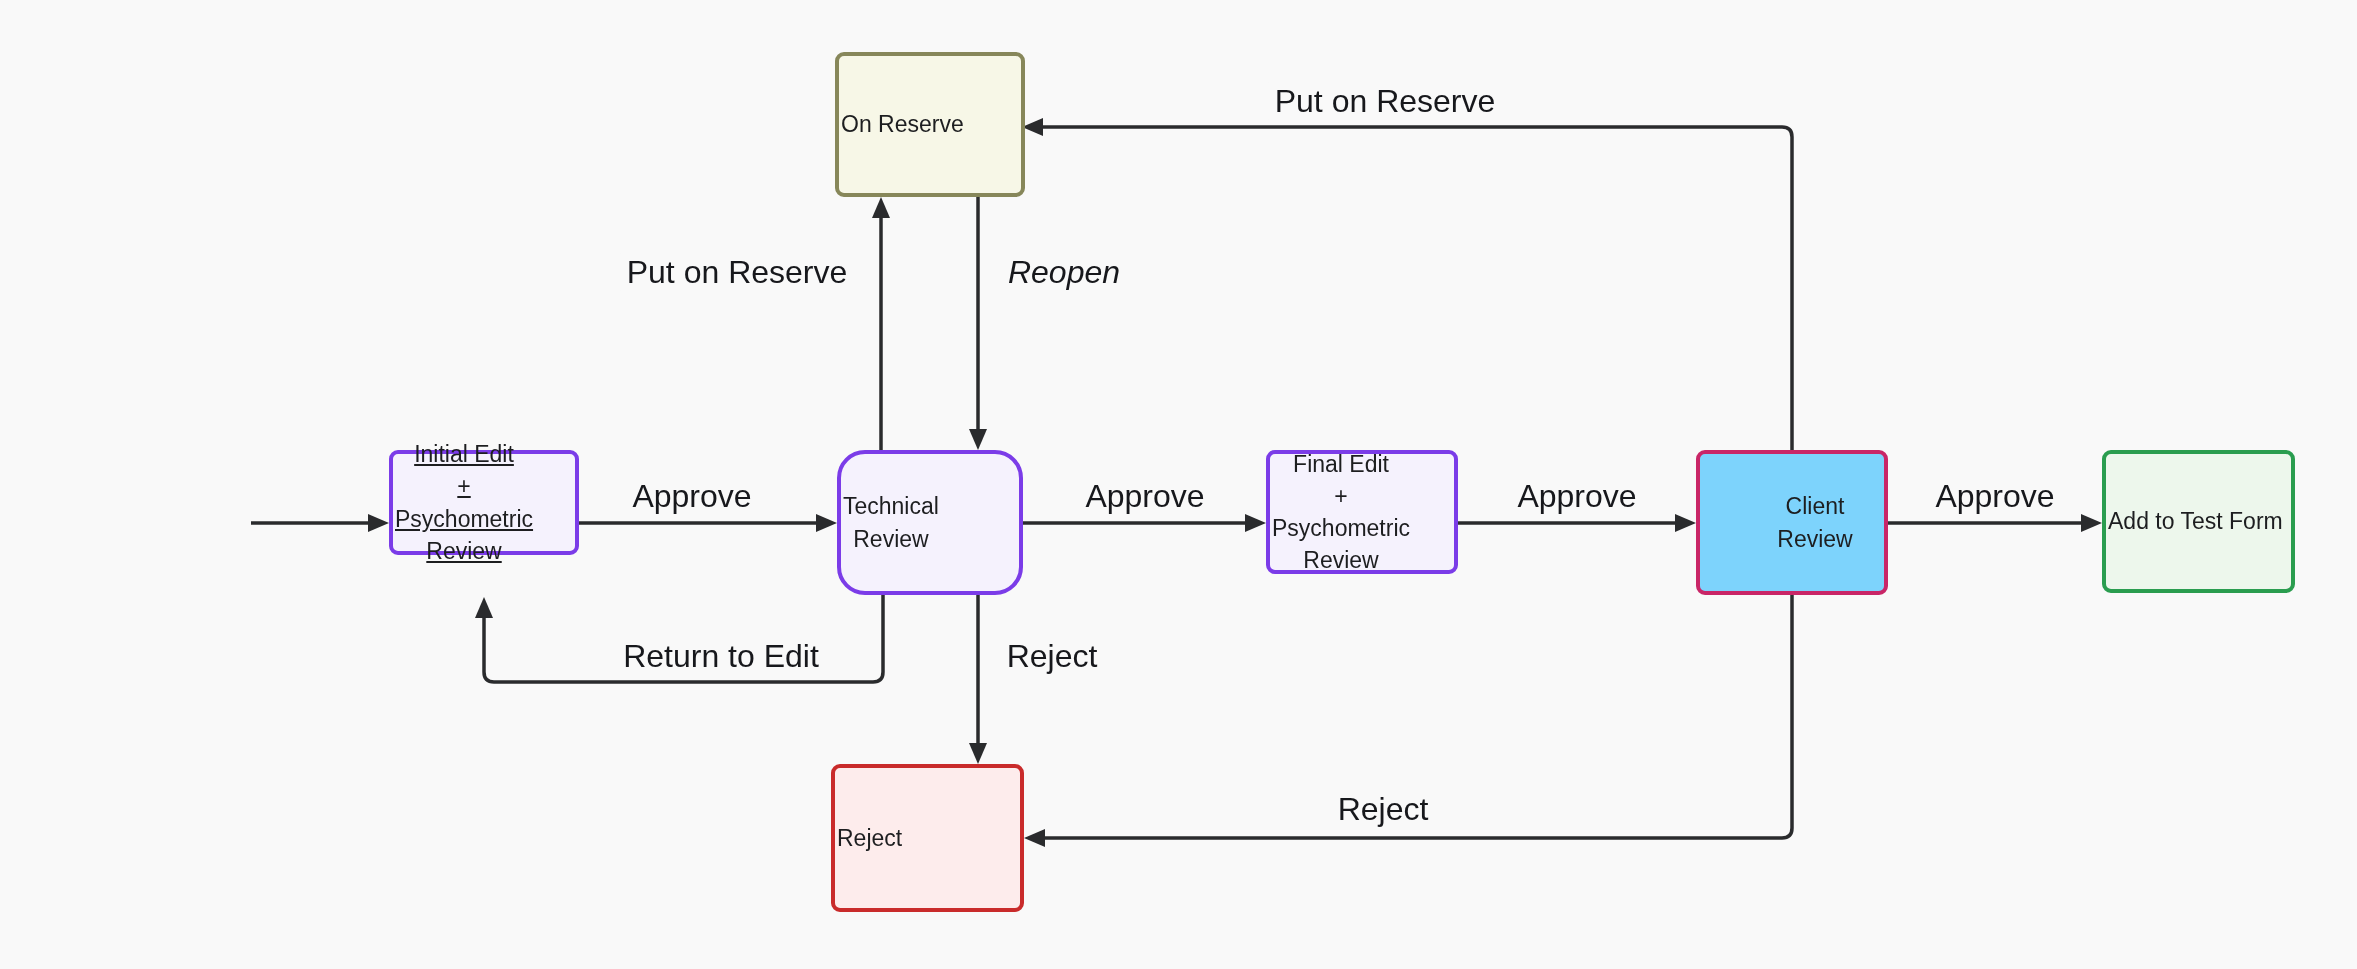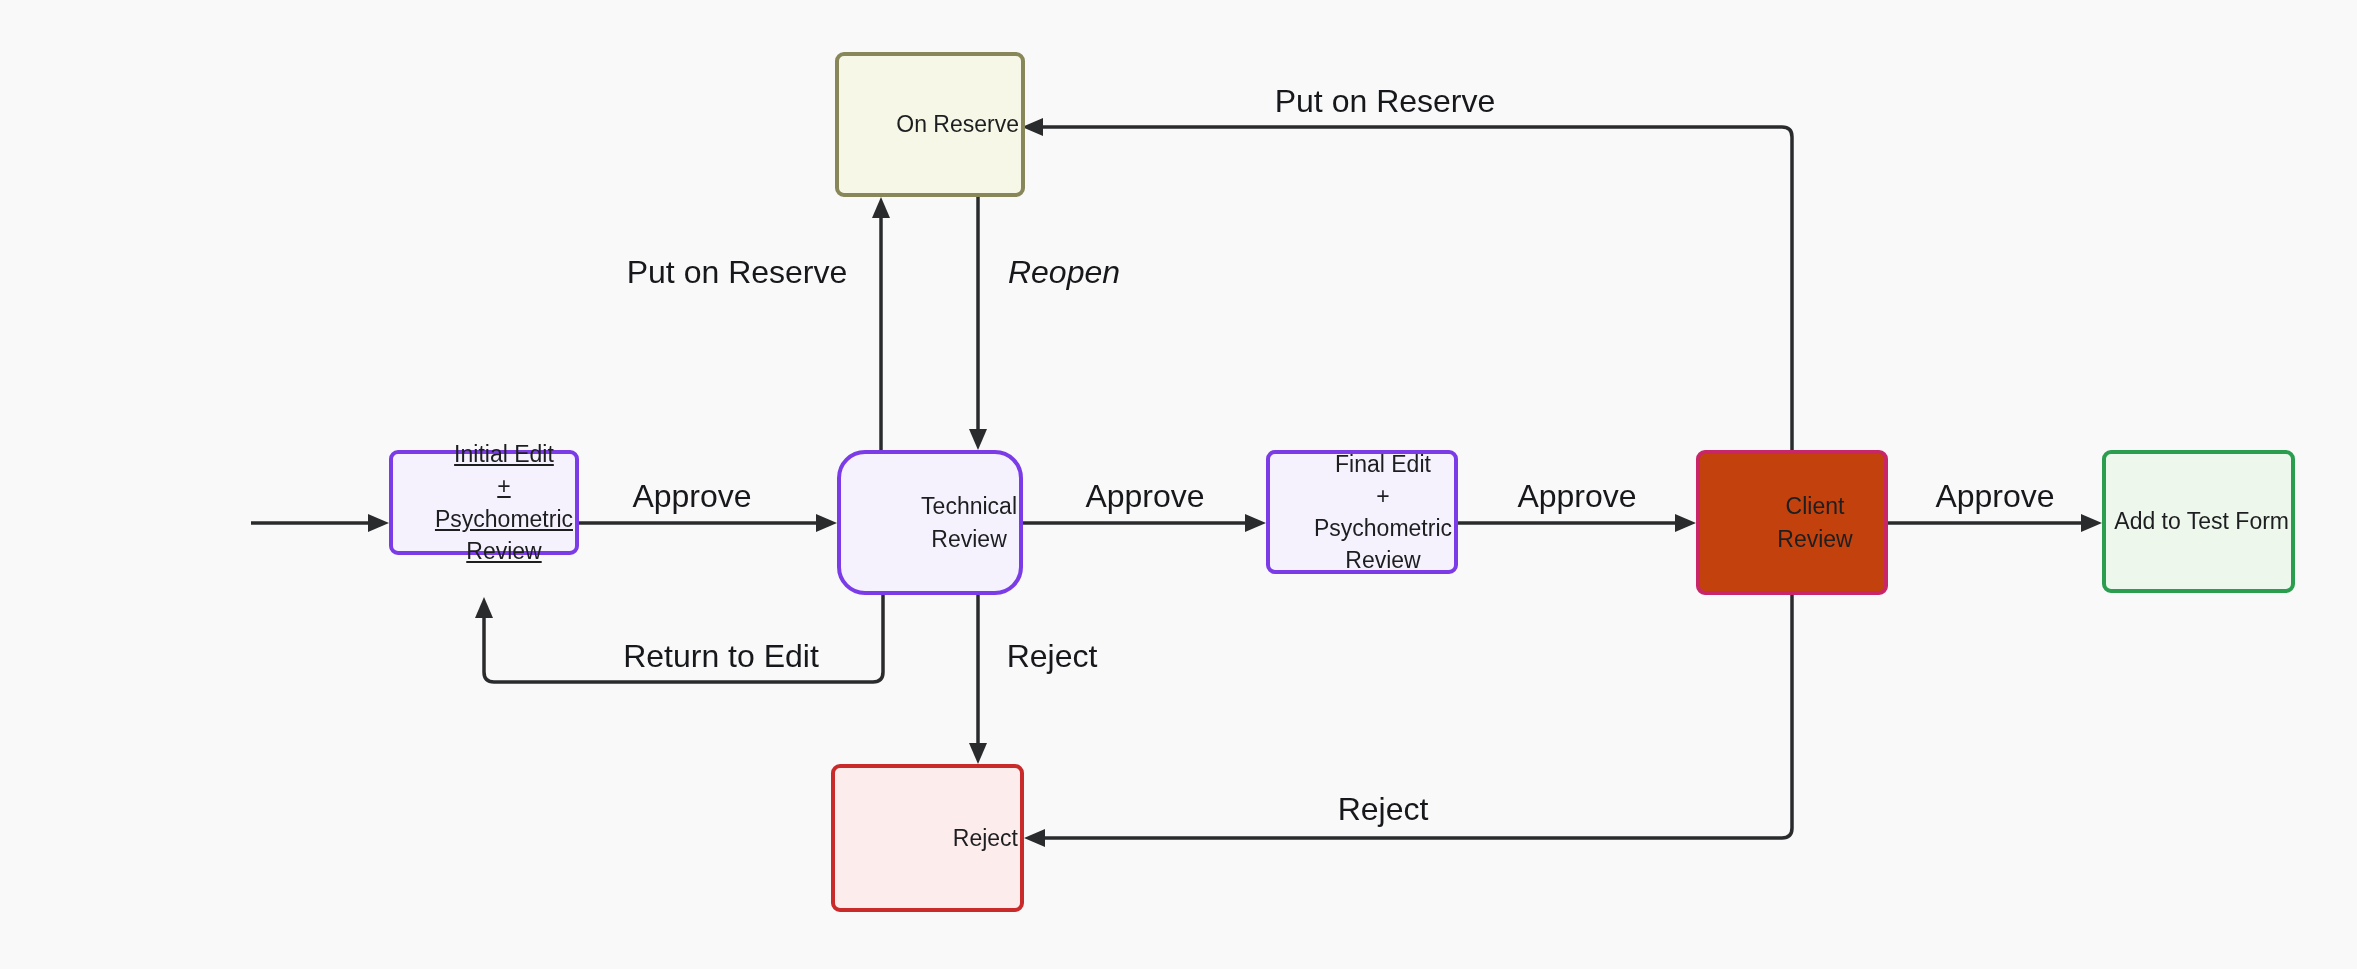--- a/index.html
+++ b/index.html
@@ -17,21 +17,21 @@
     overflow:hidden;
   }
   .edges{position:absolute;left:0;top:0;width:2357px;height:969px;}
   .edge{fill:none;stroke:var(--edge);stroke-width:3.5px;}
   .arrowhead{fill:var(--edge);stroke:none;}
   .node{
     position:absolute;
     box-sizing:border-box;
     border:4px solid #333;
     border-radius:9px;
-    display:flex;align-items:center;justify-content:flex-end;
+    display:flex;align-items:center;justify-content:flex-start;
     text-align:center;
     color:var(--node-text);
     font-size:23px;
     line-height:1.4;
     padding:0 2px;
   }
   .node-label{white-space:pre-line;}
   .edge-label{
     position:absolute;
     transform:translate(-50%,-50%);
@@ -92,21 +92,21 @@
   <div class="node" style="left: 837px; top: 450px; width: 186px; height: 145px; border-color: rgb(123, 60, 232); background: rgb(245, 242, 253); border-radius: 28px;">
     <span class="node-label">Technical
 Review</span>
   </div>
   <div class="node" style="left: 1266px; top: 450px; width: 192px; height: 124px; border-color: rgb(123, 60, 232); background: rgb(245, 242, 253);">
     <span class="node-label">Final Edit
 +
 Psychometric
 Review</span>
   </div>
-  <div class="node" style="left: 1696px; top: 450px; width: 192px; height: 145px; border-color: rgb(201, 38, 103); background: #c2410c; padding-left: 48px;">
+  <div class="node" style="left: 1696px; top: 450px; width: 192px; height: 145px; border-color: rgb(201, 38, 103); background: #7dd3fc; padding-left: 48px;">
     <span class="node-label">Client Review</span>
   </div>
   <div class="node" style="left: 2102px; top: 450px; width: 193px; height: 143px; border-color: rgb(42, 157, 79); background: rgb(237, 247, 236);">
     <span class="node-label">Add to Test Form</span>
   </div>
   <div class="node" style="left: 835px; top: 52px; width: 190px; height: 145px; border-color: rgb(135, 135, 90); background: rgb(247, 247, 231);">
     <span class="node-label">On Reserve</span>
   </div>
   <div class="node" style="left: 831px; top: 764px; width: 193px; height: 148px; border-color: rgb(201, 43, 43); background: rgb(253, 236, 236);">
     <span class="node-label">Reject</span>

